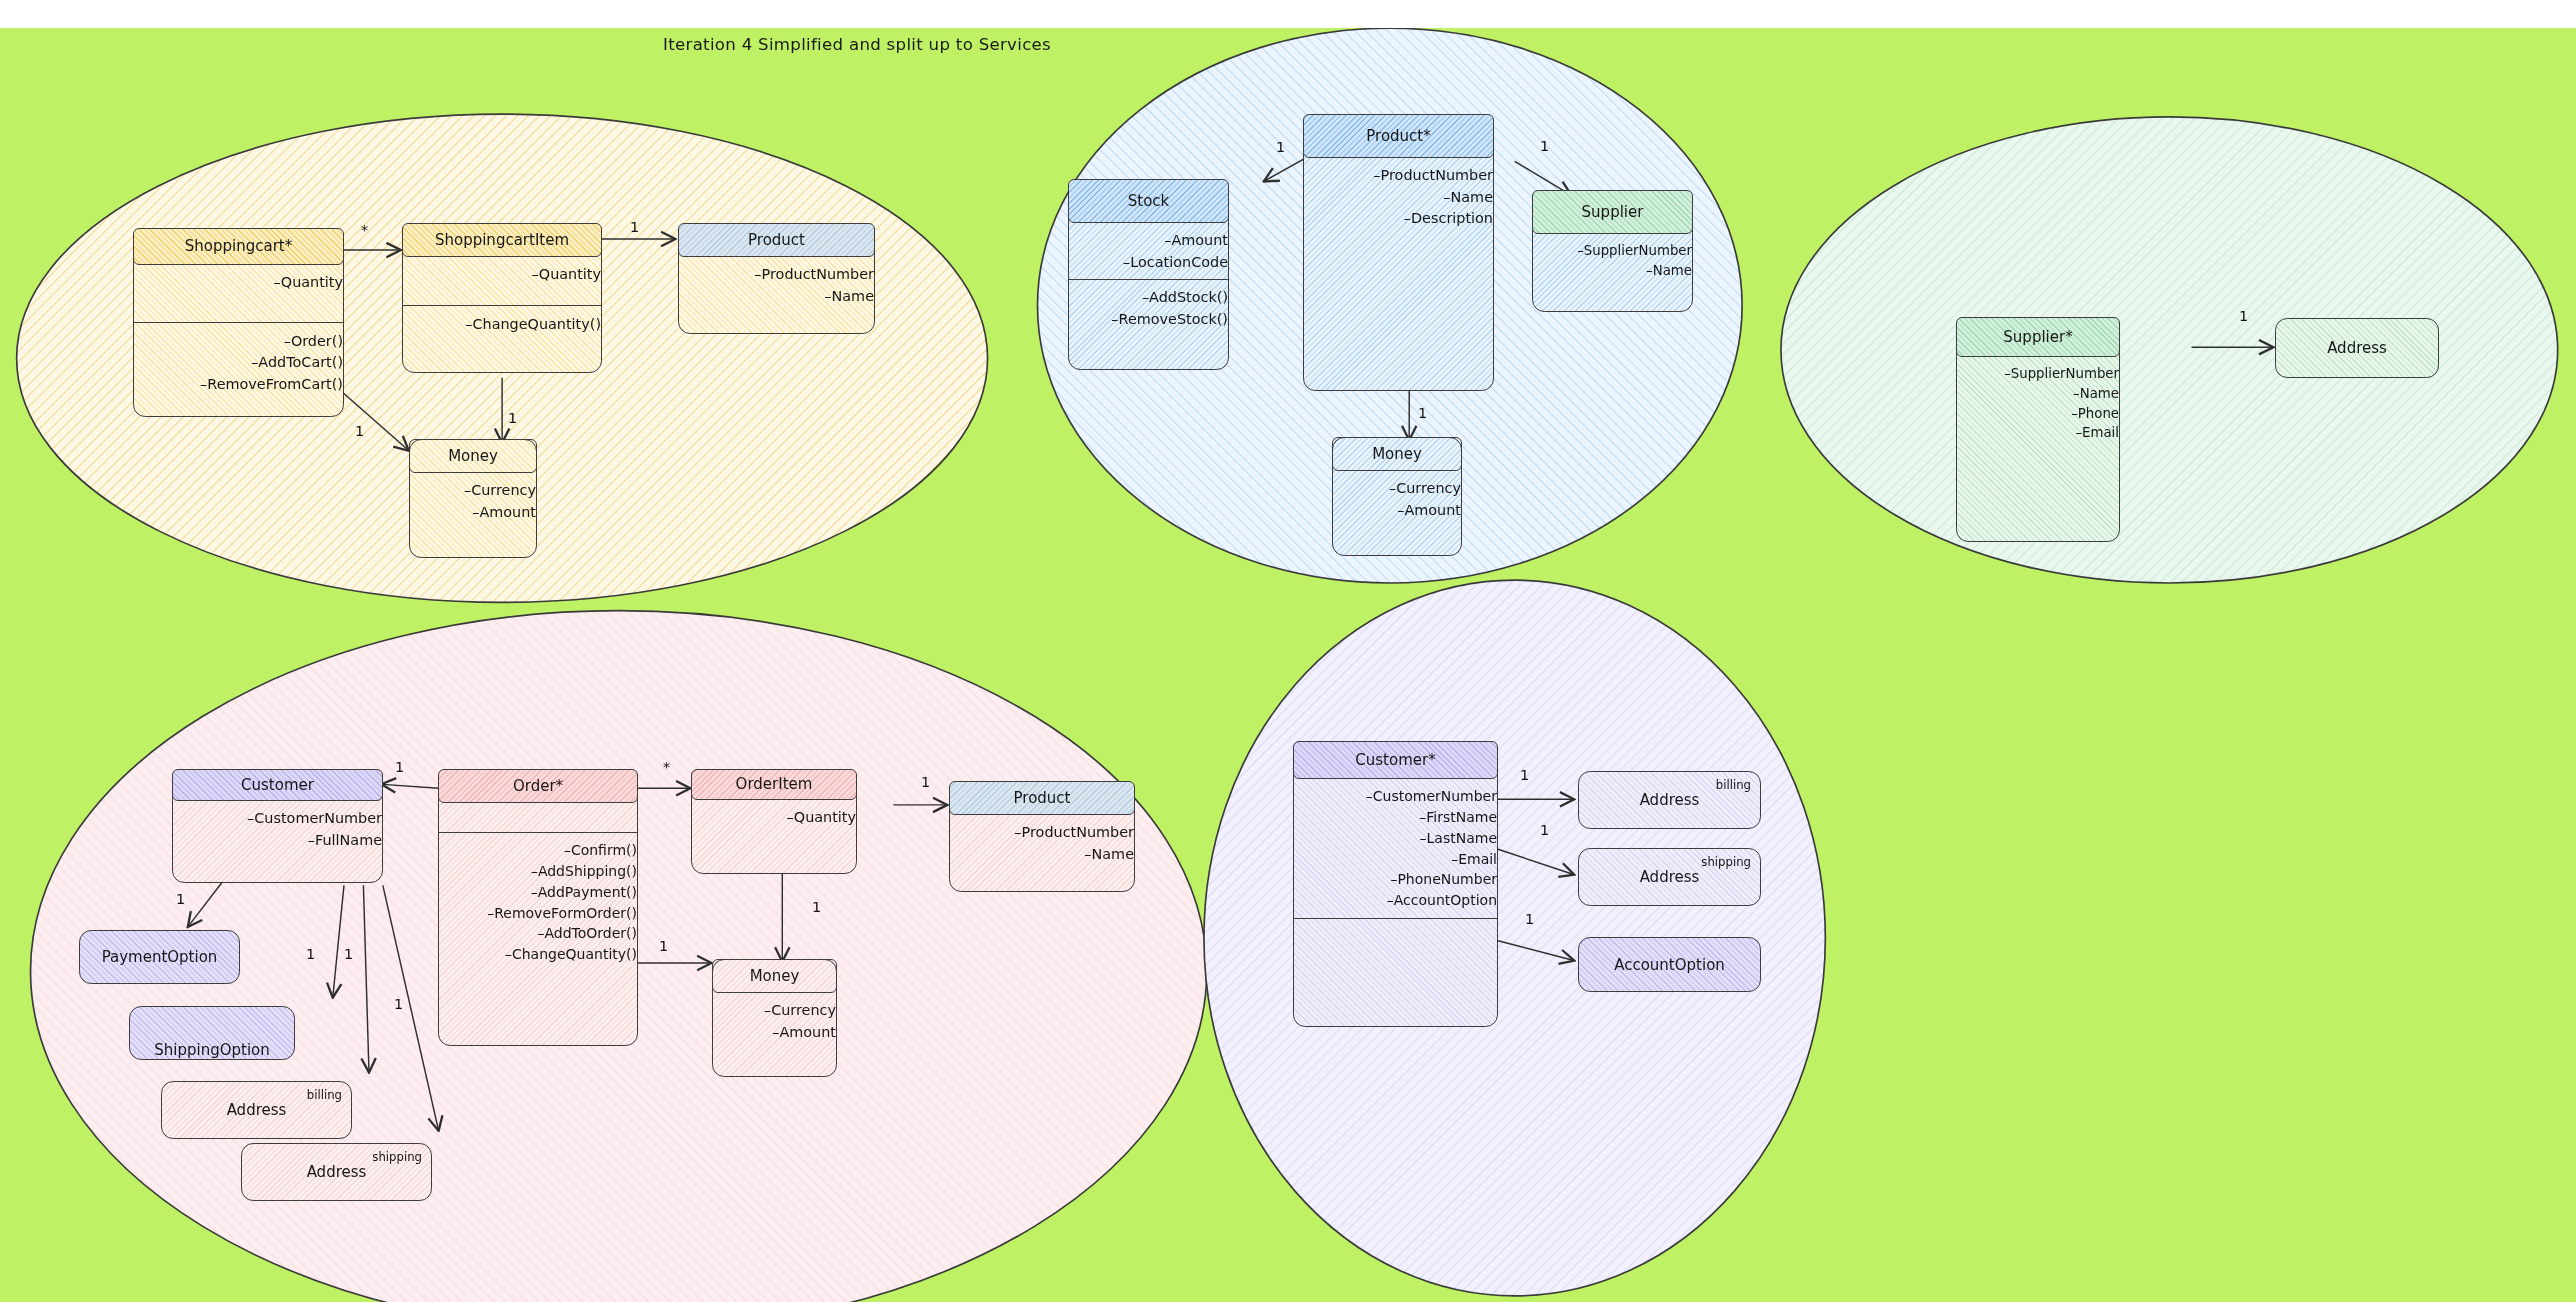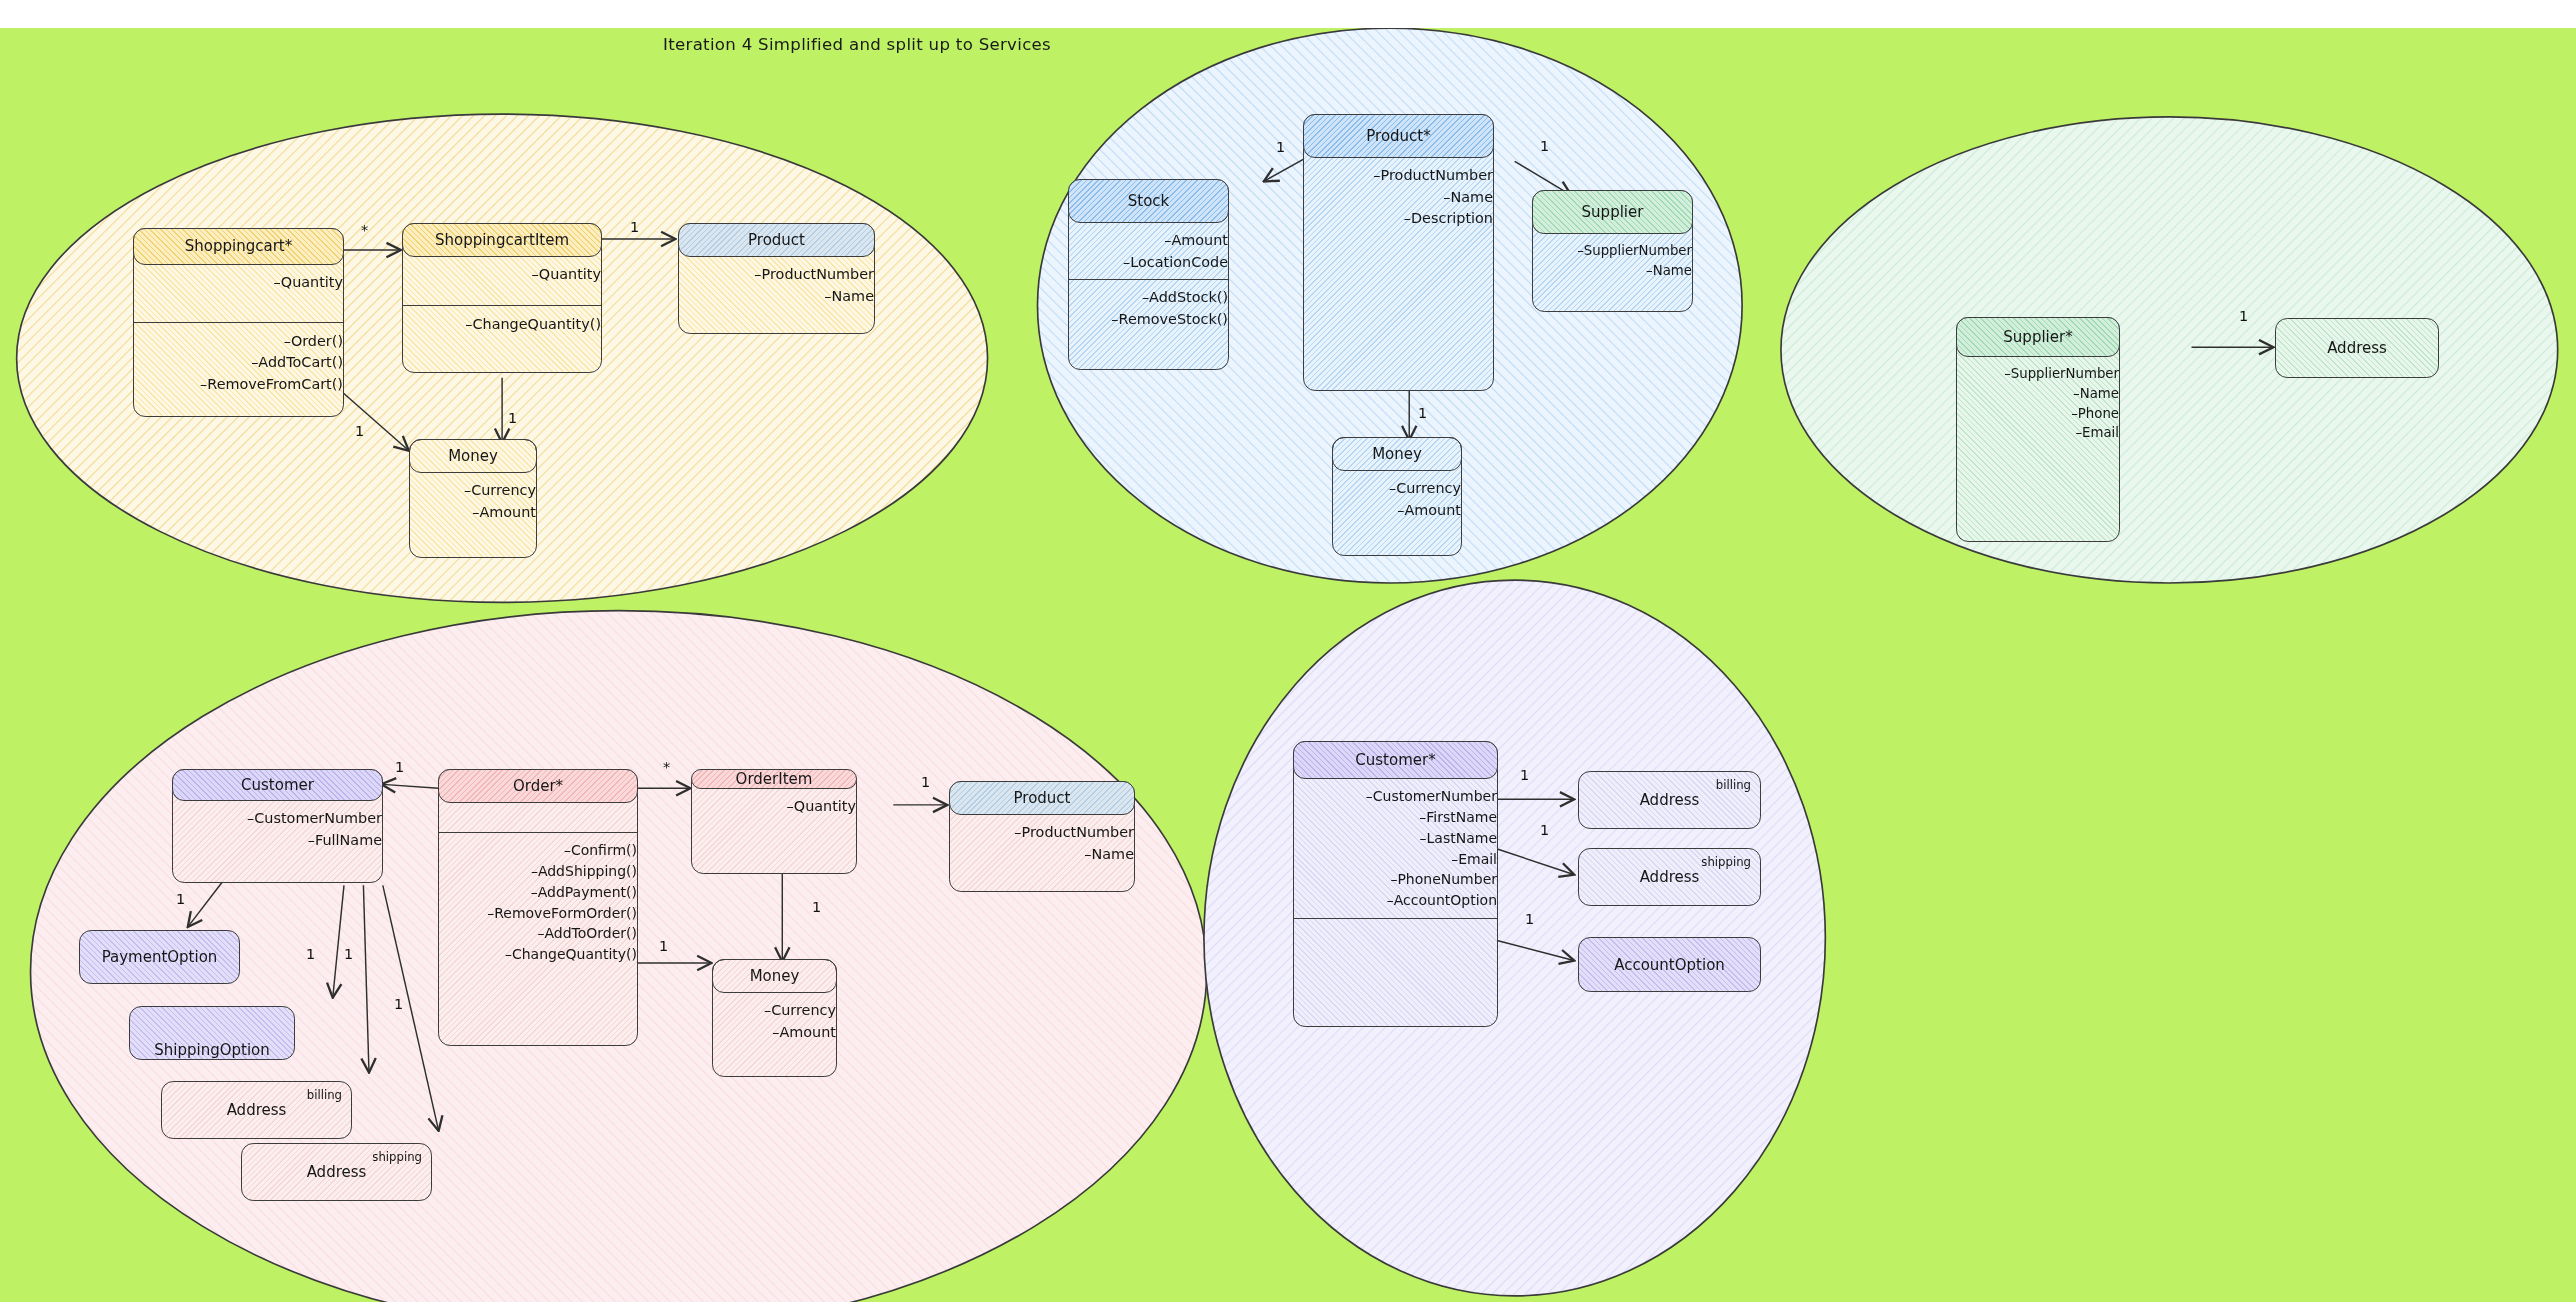--- a/index.html
+++ b/index.html
@@ -19,21 +19,21 @@
   .cls{
     position:absolute;
     box-sizing:border-box;
     border:1.4px solid #3c3c3c;
     border-radius:12.2px;
     background:transparent;
   }
   .cls .hdr{
     box-sizing:border-box;
     border:1.4px solid #3c3c3c;
-    border-radius:12px;
+    border-radius:6px;
     margin:-1.4px -1.4px 0 -1.4px;
     display:flex;align-items:center;justify-content:center;
     font-size:15px;color:#161616;
     text-align:center;
     padding:2.2px 4.4px;
     position:relative;
   }
   .cls .sect{
     padding:7.8px 0 5.5px 10px;
     position:relative;
@@ -288,21 +288,21 @@
 
   <div class="cls f-pink" style="left:172px;top:741px;width:211px;height:114px;">
     <div class="hdr f-purple-h" style="height:32px;">Customer</div>
     <div class="sect attrs">
       <div class="row"><span class="dash">–</span><span>CustomerNumber</span></div>
       <div class="row"><span class="dash">–</span><span>FullName</span></div>
     </div>
   </div>
 
   <div class="cls f-pink" style="left:691px;top:741px;width:166px;height:105px;">
-    <div class="hdr f-pink-h" style="height:20px;">OrderItem</div>
+    <div class="hdr f-pink-h" style="height:31px;">OrderItem</div>
     <div class="sect attrs">
       <div class="row"><span class="dash">–</span><span>Quantity</span></div>
     </div>
   </div>
 
   <div class="cls f-pink" style="left:949px;top:753px;width:186px;height:111px;">
     <div class="hdr f-gray-h" style="height:34px;">Product</div>
     <div class="sect attrs">
       <div class="row"><span class="dash">–</span><span>ProductNumber</span></div>
       <div class="row"><span class="dash">–</span><span>Name</span></div>

